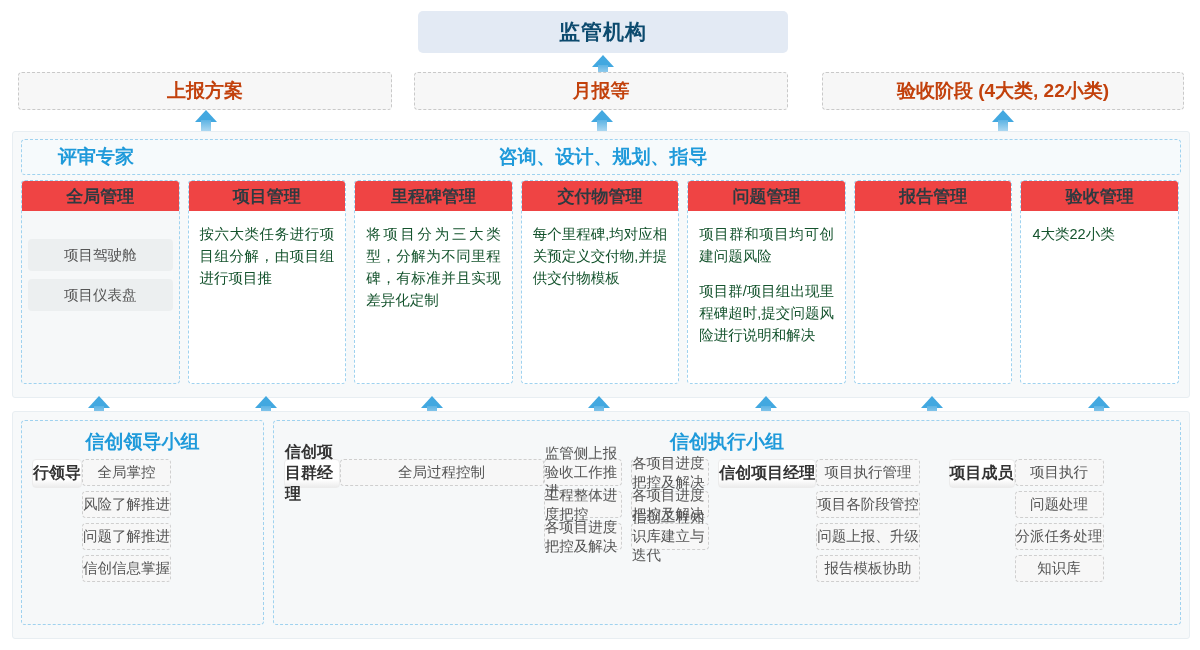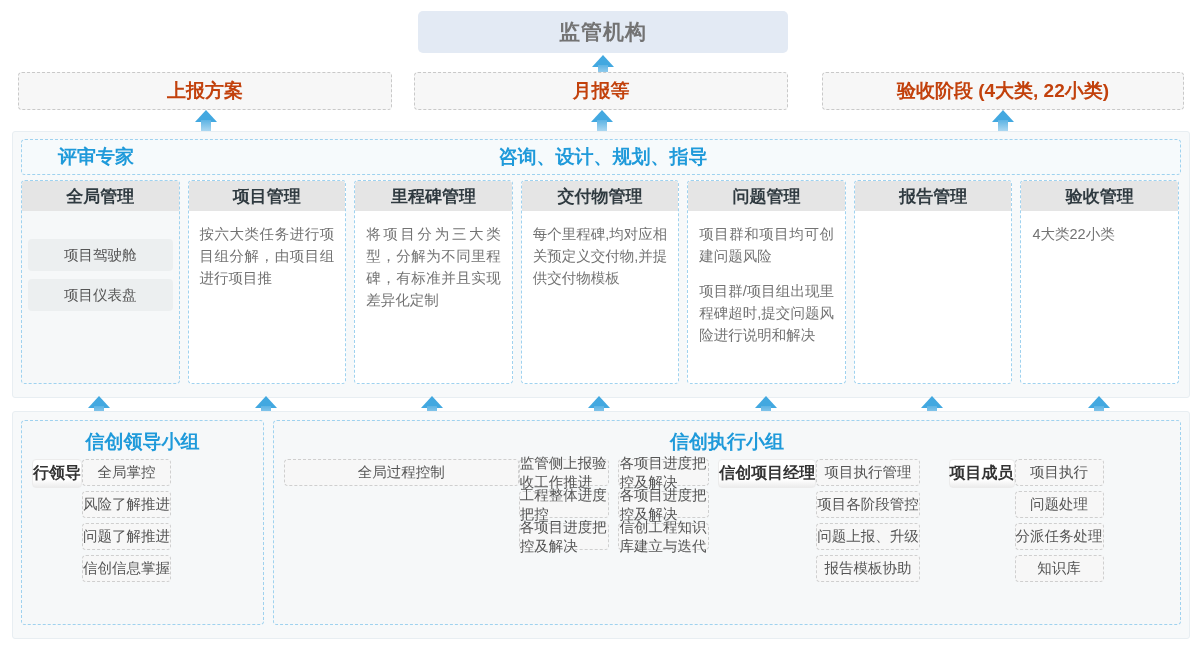--- a/index.html
+++ b/index.html
@@ -23,21 +23,21 @@
     border-left:11px solid transparent;
     border-right:11px solid transparent;
     border-bottom:12px solid #42a8e0;
   }
 
   
   .top-card{
     position:absolute;left:418px;top:11px;width:370px;height:42px;
     background:#e3eaf4;border-radius:5px;
     display:flex;align-items:center;justify-content:center;
-    color:#737373;font-size:21px;font-weight:bold;letter-spacing:1px;
+    color:#0c4a6e;font-size:21px;font-weight:bold;letter-spacing:1px;
   }
 
   
   .report-box{
     position:absolute;top:72px;height:36px;
     background:#f7f7f7;border:1px dashed #c9c9c9;border-radius:4px;
     display:flex;align-items:center;justify-content:center;
     color:#c2410c;font-size:19px;font-weight:bold;
   }
   #rep0{left:18px;width:372px;}
@@ -62,27 +62,27 @@
     text-align:center;color:#1f9ada;font-size:19px;font-weight:bold;
   }
 
   .cols{position:absolute;left:8px;top:48px;width:1158px;height:204px;display:flex;gap:8px;}
   .col{
     flex:1;border:1px dashed #9fd2ef;border-radius:4px;background:#ffffff;
     display:flex;flex-direction:column;overflow:hidden;
   }
   .col.first{background:#f6f8f9;}
   .col-head{
-    height:30px;background:#e5e5e5;
+    height:30px;background:#ef4444;
     display:flex;align-items:center;justify-content:center;
     color:#2f3a40;font-size:17px;font-weight:bold;
   }
   .col-body{padding:12px 11px 8px 11px;}
   .col-body p{
-    margin:0 0 13px 0;font-size:14.5px;line-height:22px;color:#737373;
+    margin:0 0 13px 0;font-size:14.5px;line-height:22px;color:#14532d;
     text-align:justify;text-justify:inter-ideograph;
   }
   .col-body p:last-child{margin-bottom:0;}
   .pill{
     margin:8px 6px 0 6px;height:32px;background:#eceff0;border-radius:4px;
     display:flex;align-items:center;justify-content:center;
     font-size:14.5px;color:#555;
   }
 
   
@@ -257,20 +257,21 @@
               <div class="item">信创信息掌握</div>
             </div>
         </div>
       </div>
 
       <div class="group exec-group">
         <div class="group-title">信创执行小组</div>
         <div class="role-cols">
 
           <div class="role pgm">
+            <div class="role-head">信创项目群经理</div>
             <div class="item full">全局过程控制</div>
             <div class="pgm-grid">
               <div class="half" id="pgm-left">
                   <div class="item">监管侧上报验收工作推进</div>
                   <div class="item">工程整体进度把控</div>
                   <div class="item">各项目进度把控及解决</div>
                 </div>
               <div class="half" id="pgm-right">
                   <div class="item">各项目进度把控及解决</div>
                   <div class="item">各项目进度把控及解决</div>

